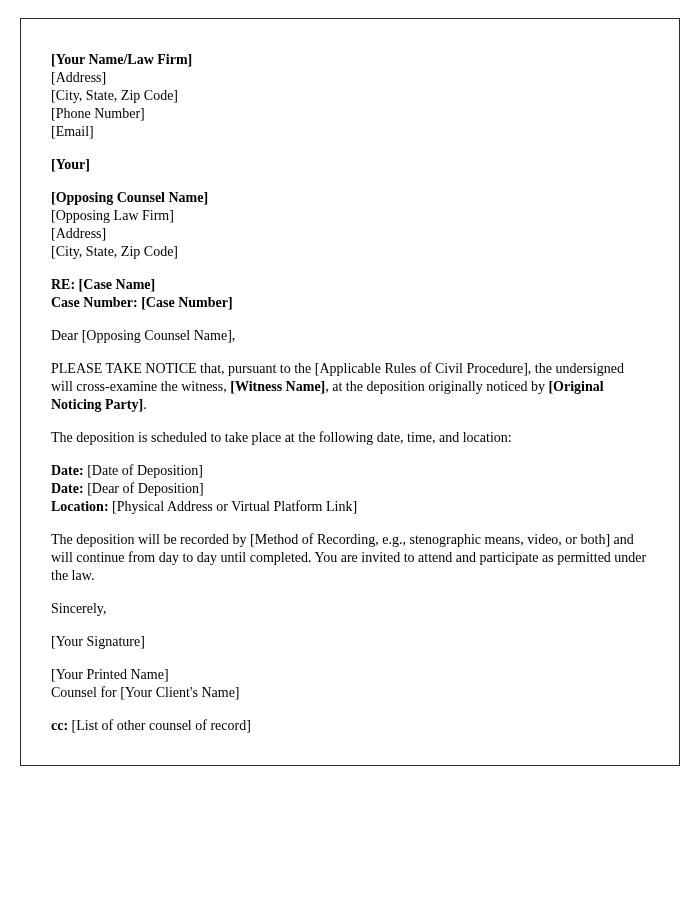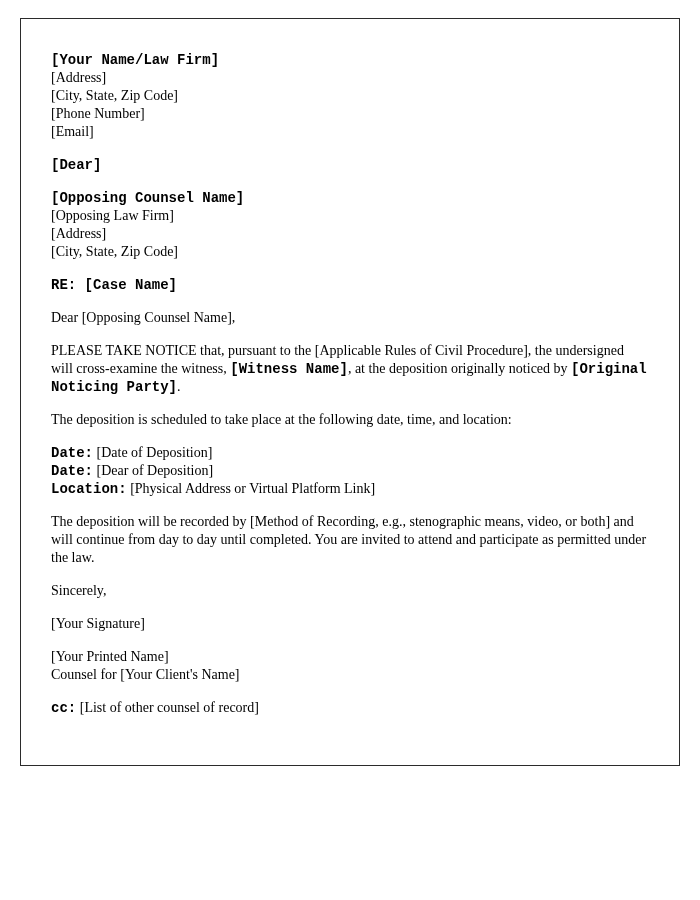--- a/index.html
+++ b/index.html
@@ -21,48 +21,49 @@
     border: 1px solid #2b2b2b;
     box-sizing: border-box;
     padding: 32px 30px;
     background: #ffffff;
     overflow: hidden;
   }
   .block { margin-bottom: 15px; }
   .block:last-child { margin-bottom: 0; margin-top: 8px; }
   .line { line-height: 18px; }
   .para { line-height: 18px; }
-  .b { font-weight: bold; font-family: Liberation Mono, monospace; }
+  .b { font-weight: bold; }
 </style>
 </head>
 <body>
 
 <div class="sheet">
 
   <div class="block">
     <div class="line b">[Your Name/Law Firm]</div>
     <div class="line">[Address]</div>
     <div class="line">[City, State, Zip Code]</div>
     <div class="line">[Phone Number]</div>
     <div class="line">[Email]</div>
   </div>
 
   <div class="block">
-    <div class="line b">[Dear]</div>
+    <div class="line b">[Your]</div>
   </div>
 
   <div class="block">
     <div class="line b">[Opposing Counsel Name]</div>
     <div class="line">[Opposing Law Firm]</div>
     <div class="line">[Address]</div>
     <div class="line">[City, State, Zip Code]</div>
   </div>
 
   <div class="block">
     <div class="line b">RE: [Case Name]</div>
+    <div class="line b">Case Number: [Case Number]</div>
   </div>
 
   <div class="block">
     <div class="line">Dear [Opposing Counsel Name],</div>
   </div>
 
   <div class="block para">
     <span>PLEASE TAKE NOTICE that, pursuant to the [Applicable Rules of Civil Procedure], the undersigned will cross-examine the witness, </span><span class="b">[Witness Name]</span><span>, at the deposition originally noticed by </span><span class="b">[Original Noticing Party]</span><span>.</span>
   </div>
 

